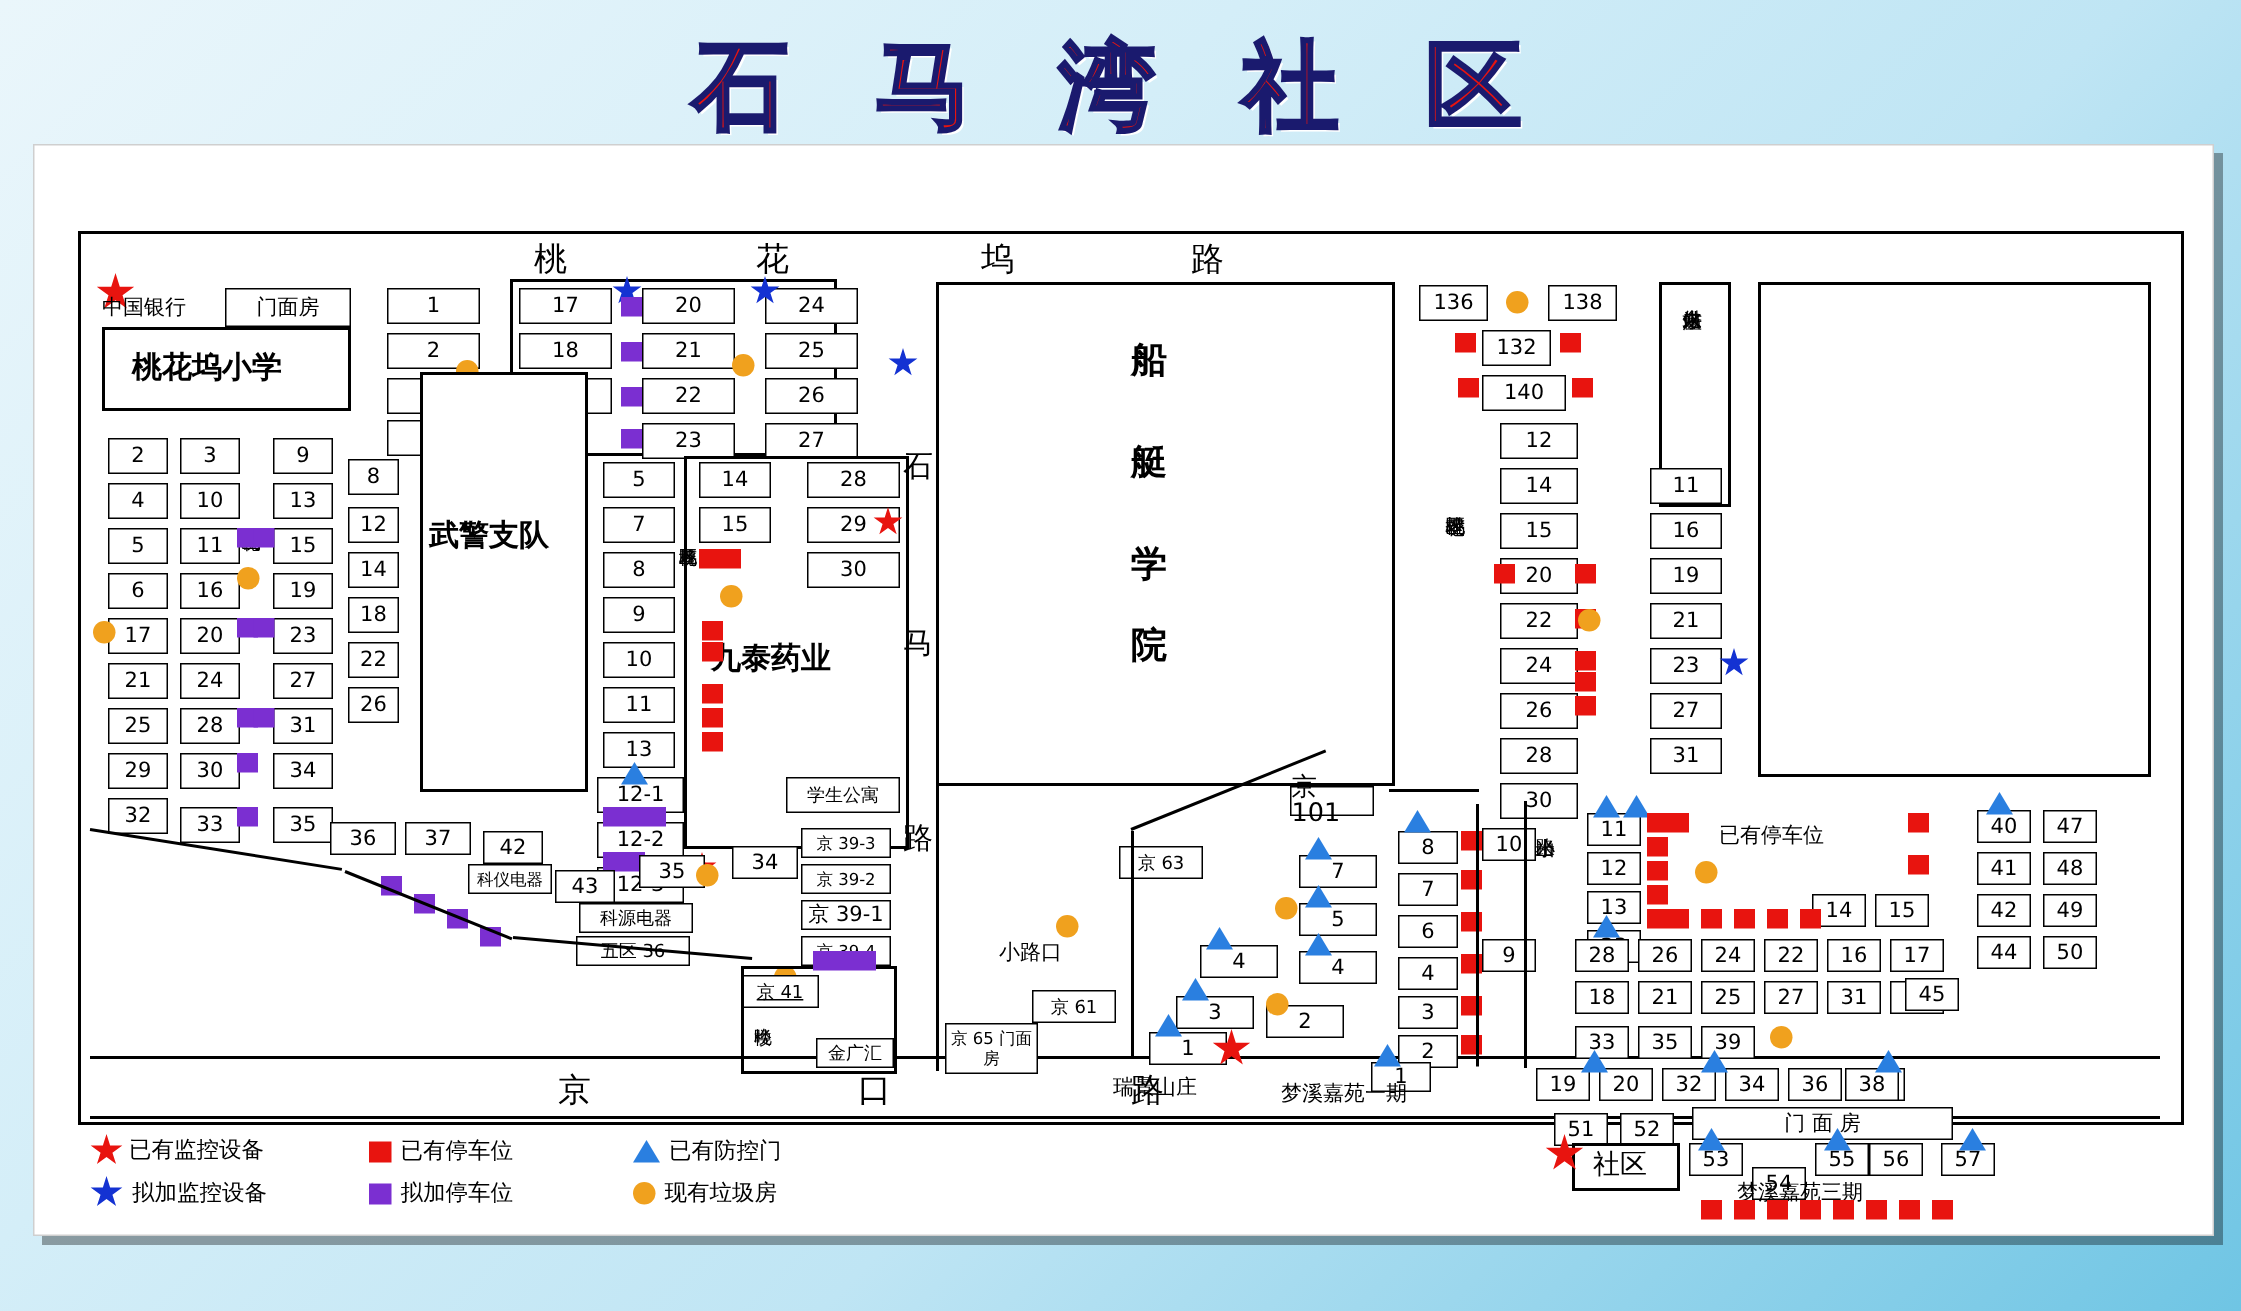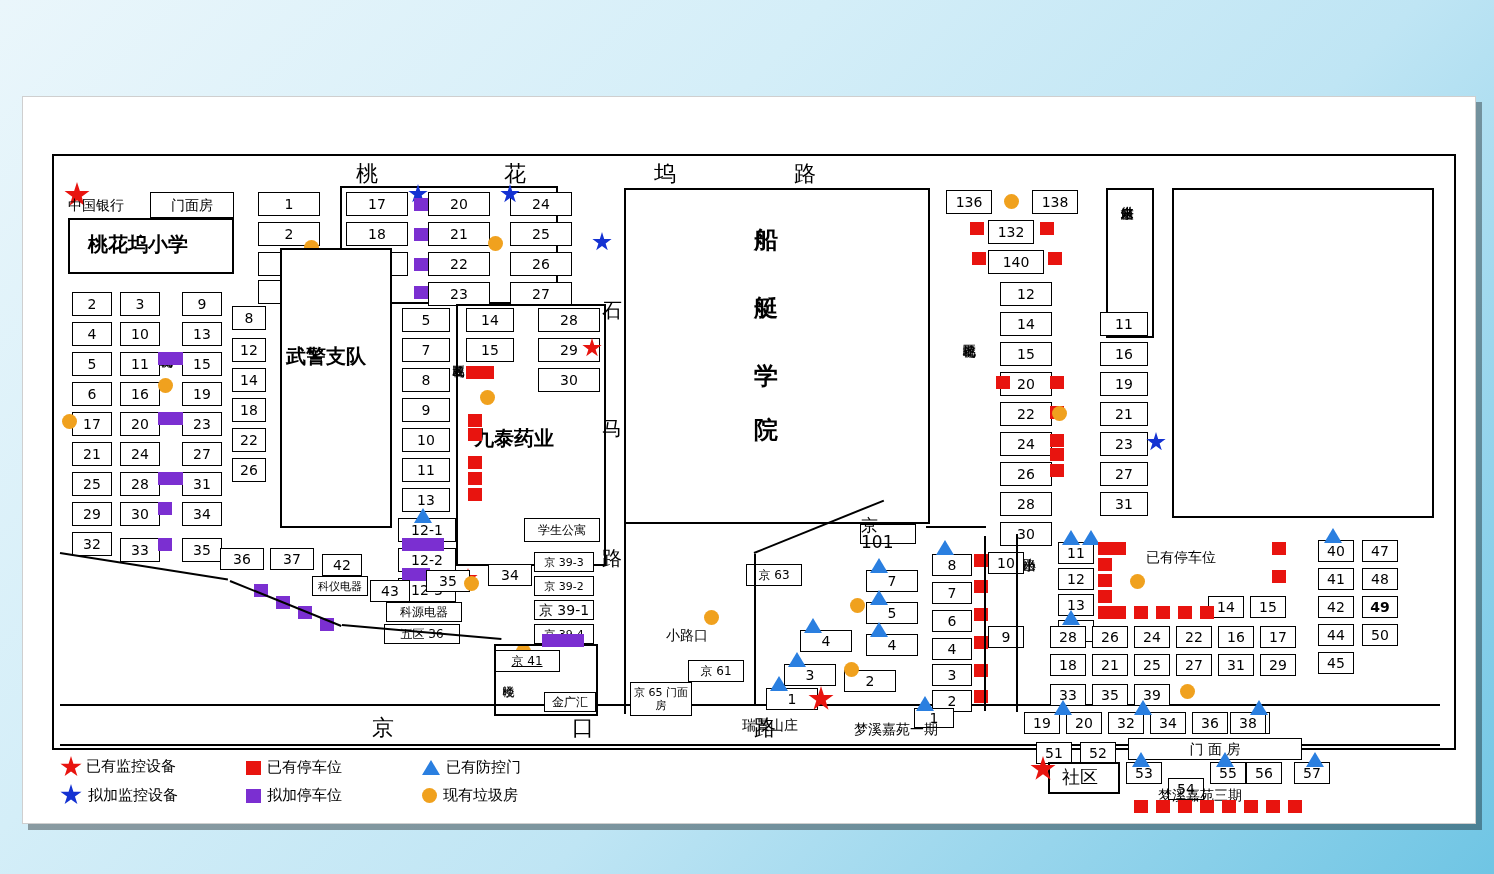--- a/index.html
+++ b/index.html
@@ -64,20 +64,21 @@
   
   .legend{position:absolute;left:60px;top:756px;width:520px;font-size:15px;color:#000;}
   .legend .row{position:absolute;display:flex;align-items:center;gap:6px;}
   .legend .lbl{font-size:15px;white-space:nowrap;}
 </style>
 </head>
 <body>
 
 <div id="stage">
 
+  <div class="title">石 马 湾 社 区</div>
 
   <div class="board"></div>
 
   <div class="mapframe">
 
     <div class="plain" style="left:302px;top:6px;font-size:22px;">桃</div>
     <div class="plain" style="left:450px;top:6px;font-size:22px;">花</div>
     <div class="plain" style="left:600px;top:6px;font-size:22px;">坞</div>
     <div class="plain" style="left:740px;top:6px;font-size:22px;">路</div>
     <div class="plain" style="left:548px;top:144px;font-size:20px;">石</div>
@@ -247,21 +248,21 @@
     <div class="box" style="left:268px;top:398px;width:40px;height:22px;">42</div>
     <div class="box" style="left:316px;top:424px;width:40px;height:22px;">43</div>
     <div class="box" style="left:372px;top:414px;width:44px;height:22px;">35</div>
     <div class="box" style="left:434px;top:408px;width:44px;height:22px;">34</div>
     <div class="box" style="left:258px;top:420px;width:56px;height:20px;font-size:11px;">科仪电器</div>
     <div class="box" style="left:332px;top:446px;width:76px;height:20px;font-size:12px;">科源电器</div>
     <div class="box" style="left:330px;top:468px;width:76px;height:20px;font-size:12px;">五区 36</div>
     <div class="dot" style="left:410px;top:420px;"></div>
     <div class="dot" style="left:462px;top:488px;"></div>
 
-    <div class="box" style="left:440px;top:494px;width:66px;height:22px;font-size:12px;text-decoration:underline;">京 41</div>
+    <div class="box" style="left:440px;top:494px;width:52px;height:22px;font-size:12px;text-decoration:underline;">京 41</div>
     <div class="bigbox" style="left:440px;top:488px;width:104px;height:72px;background:transparent;"></div>
     <div class="vtext" style="left:448px;top:520px;font-size:12px;">晚楼</div>
     <div class="box" style="left:490px;top:536px;width:52px;height:20px;font-size:12px;">金广汇</div>
     <div class="sq-pur" style="left:488px;top:478px;"></div>
     <div class="sq-pur" style="left:502px;top:478px;"></div>
     <div class="sq-pur" style="left:516px;top:478px;"></div>
 
     <div class="sq-pur" style="left:200px;top:428px;"></div>
     <div class="sq-pur" style="left:222px;top:440px;"></div>
     <div class="sq-pur" style="left:244px;top:450px;"></div>
@@ -421,24 +422,24 @@
     <div class="sq-red" style="left:1124px;top:450px;"></div>
     <div class="sq-red" style="left:1146px;top:450px;"></div>
     <div class="sq-red" style="left:1218px;top:386px;"></div>
     <div class="sq-red" style="left:1218px;top:414px;"></div>
 
     <div class="box" style="left:1264px;top:384px;width:36px;height:22px;">40</div>
     <div class="box" style="left:1308px;top:384px;width:36px;height:22px;">47</div>
     <div class="box" style="left:1264px;top:412px;width:36px;height:22px;">41</div>
     <div class="box" style="left:1308px;top:412px;width:36px;height:22px;">48</div>
     <div class="box" style="left:1264px;top:440px;width:36px;height:22px;">42</div>
-    <div class="box" style="left:1308px;top:440px;width:36px;height:22px;font-weight:bold;">49</div>
+    <div class="box" style="left:1308px;top:440px;width:36px;height:22px;">49</div>
     <div class="box" style="left:1264px;top:468px;width:36px;height:22px;">44</div>
     <div class="box" style="left:1308px;top:468px;width:36px;height:22px;">50</div>
-    <div class="box" style="left:1264px;top:496px;width:36px;height:22px;">45</div>
+    <div class="box" style="left:1216px;top:496px;width:36px;height:22px;">45</div>
     <div class="tri" style="left:1270px;top:372px;"></div>
 
     <div class="line" style="left:6px;top:396px;width:170px;height:2px;transform:rotate(9deg);transform-origin:left center;"></div>
     <div class="line" style="left:176px;top:424px;width:120px;height:2px;transform:rotate(22deg);transform-origin:left center;"></div>
     <div class="line" style="left:288px;top:468px;width:160px;height:2px;transform:rotate(5deg);transform-origin:left center;"></div>
     <div class="line" style="left:570px;top:368px;width:2px;height:190px;"></div>
     <div class="line" style="left:700px;top:396px;width:140px;height:2px;transform:rotate(-22deg);transform-origin:left center;"></div>
     <div class="line" style="left:700px;top:398px;width:2px;height:150px;"></div>
     <div class="line" style="left:930px;top:380px;width:2px;height:175px;"></div>
     <div class="line" style="left:872px;top:370px;width:60px;height:2px;"></div>

